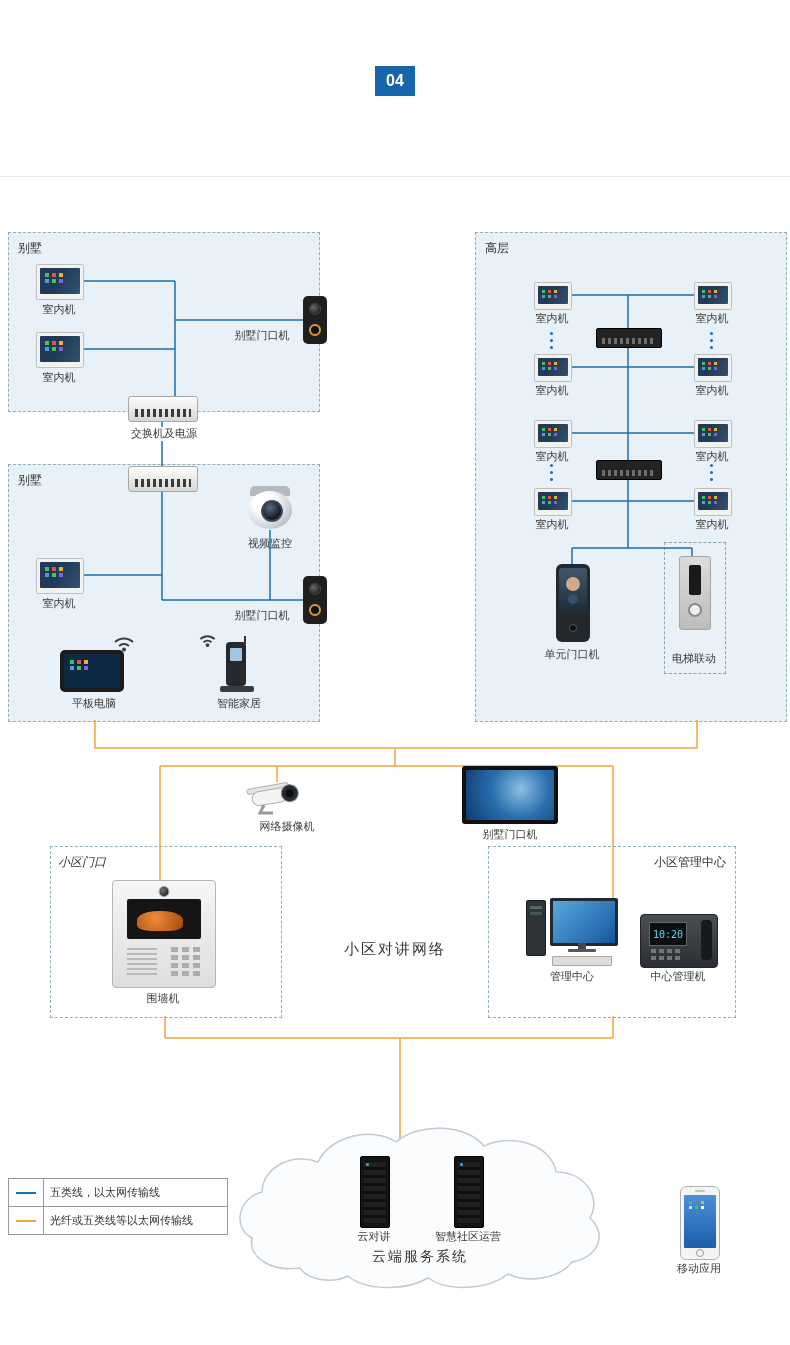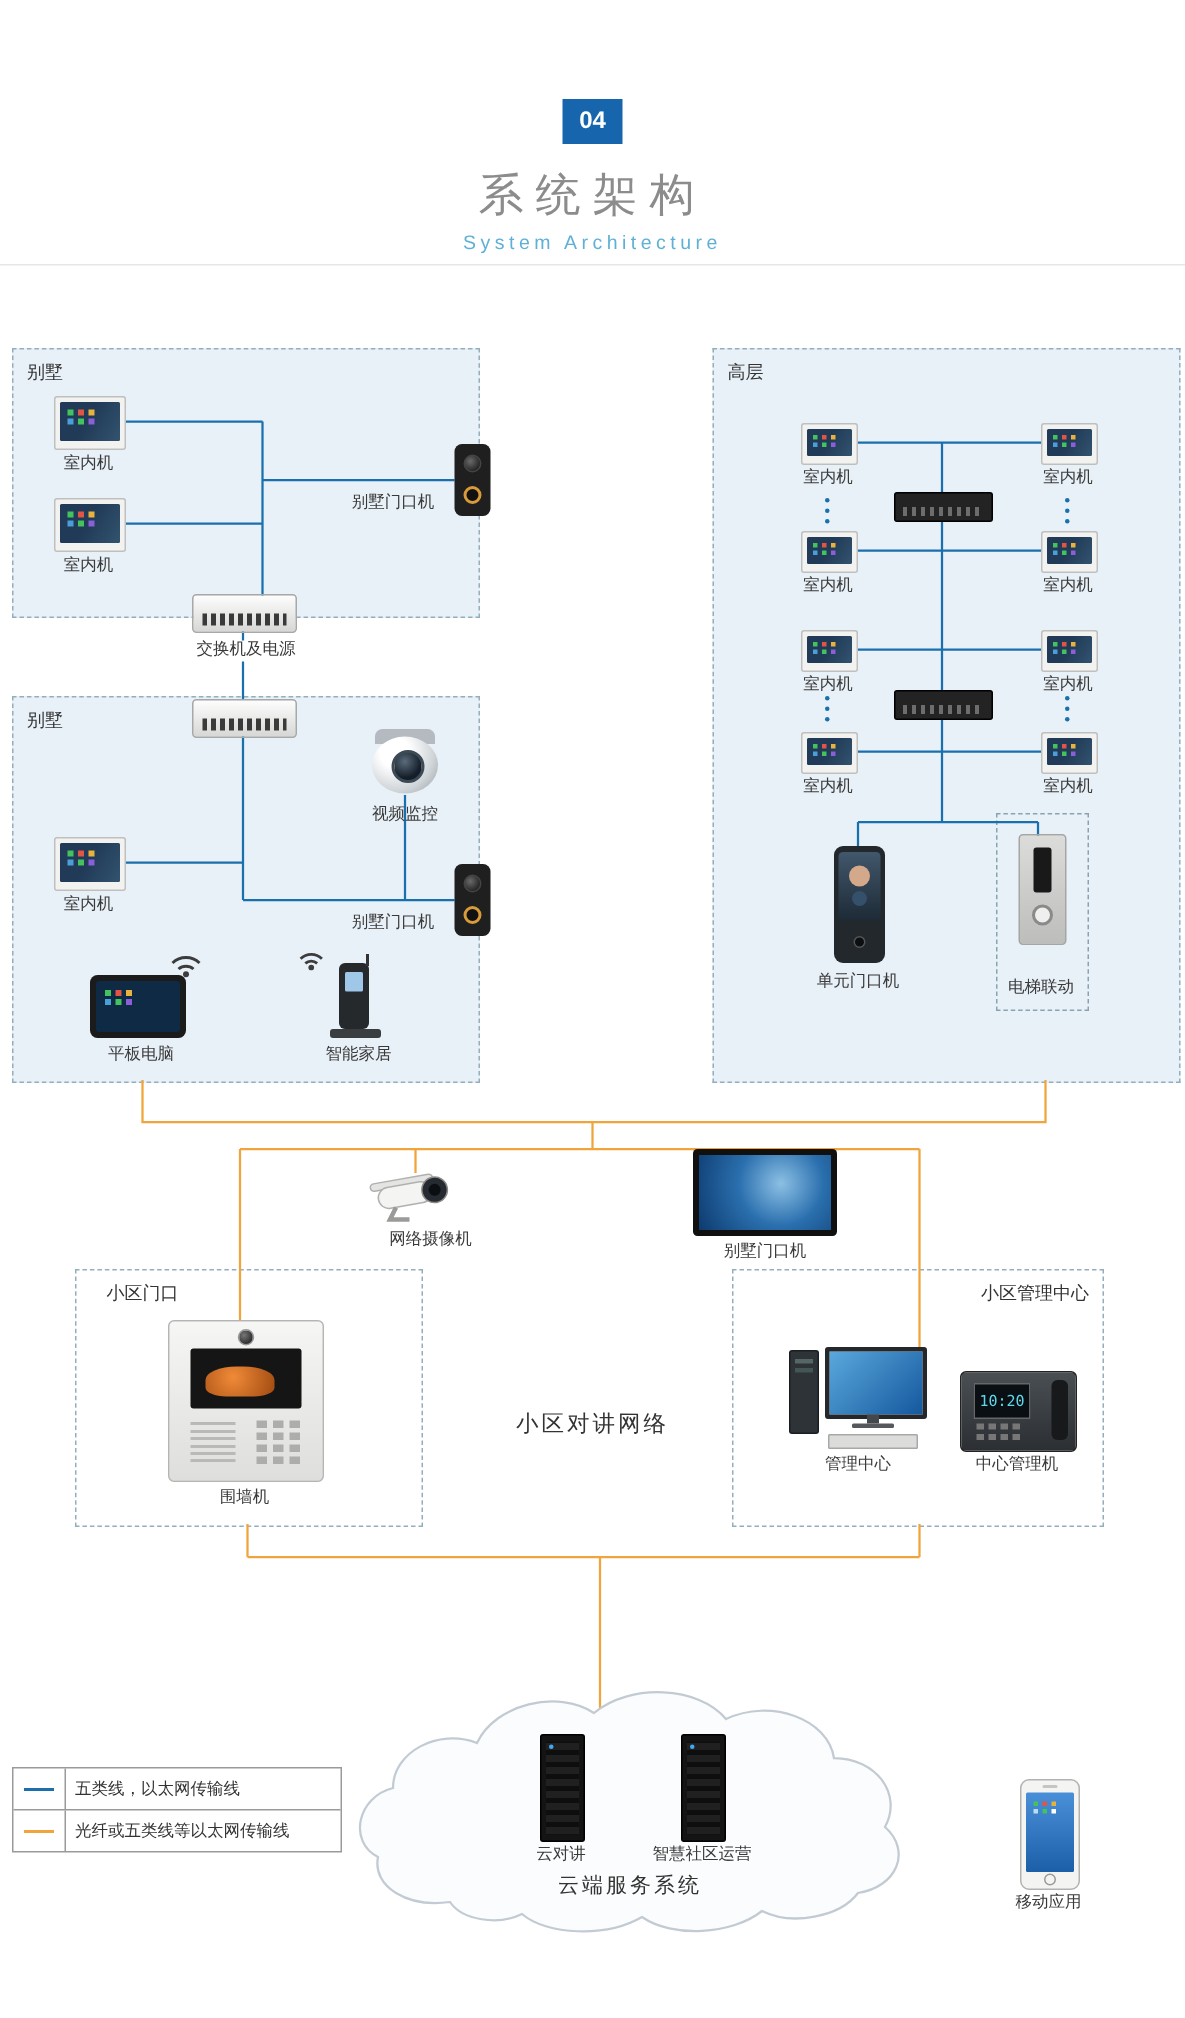--- a/index.html
+++ b/index.html
@@ -140,22 +140,20 @@
   .lg-text{padding-left:6px;font-size:11px;}
 
   .wifi{position:absolute;z-index:3;}
 </style>
 </head>
 <body>
 
 <div id="stage">
 
   <div class="badge">04</div>
-  <div class="title">系统架构</div>
-  <div class="subtitle">System  Architecture</div>
   <div class="hrule"></div>
 
   <div class="zone" style="left:8px;top:232px;width:310px;height:178px;"></div>
   <div class="zone" style="left:8px;top:464px;width:310px;height:256px;"></div>
   <div class="zone" style="left:475px;top:232px;width:310px;height:488px;"></div>
   <div class="zone" style="left:50px;top:846px;width:230px;height:170px;background:#fff;"></div>
   <div class="zone" style="left:488px;top:846px;width:246px;height:170px;background:#fff;"></div>
   <div class="subzone" style="left:664px;top:542px;width:60px;height:130px;"></div>
 
   <svg class="wires" width="790" height="1345" viewBox="0 0 790 1345">
@@ -362,21 +360,21 @@
   </svg>
   <div class="lbl" style="left:250px;top:820px;width:74px;">网络摄像机</div>
 
   <div class="dev adscr" style="left:462px;top:766px;">
     <div class="scr"></div>
     </div>
   <div class="lbl" style="left:478px;top:828px;width:64px;">别墅门口机</div>
 
   <div class="bigtxt" style="left:295px;top:940px;width:200px;">小区对讲网络</div>
 
-  <div class="boxlbl" style="left:71px;top:854px;">小区门口</div>
+  <div class="boxlbl" style="left:58px;top:854px;font-style:italic;">小区门口</div>
   <div class="dev wallunit" style="left:112px;top:880px;">
     <div class="cam"></div>
     <div class="scr">
         <div class="car"></div>
       </div>
     <div class="spk"></div>
     <div class="keypad"></div>
     </div>
   <div class="lbl" style="left:136px;top:992px;width:54px;">围墙机</div>
 

